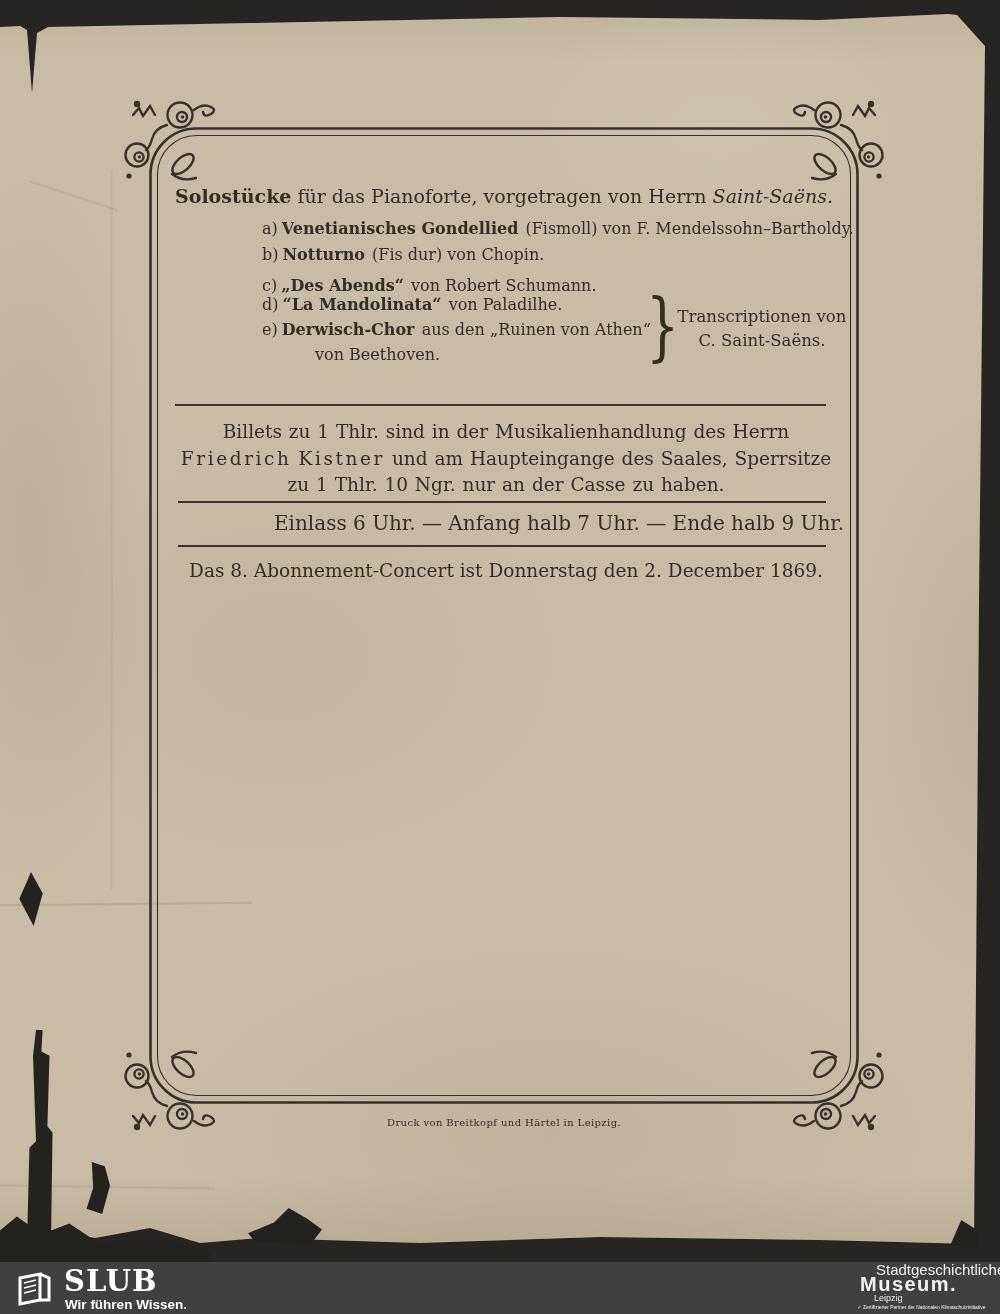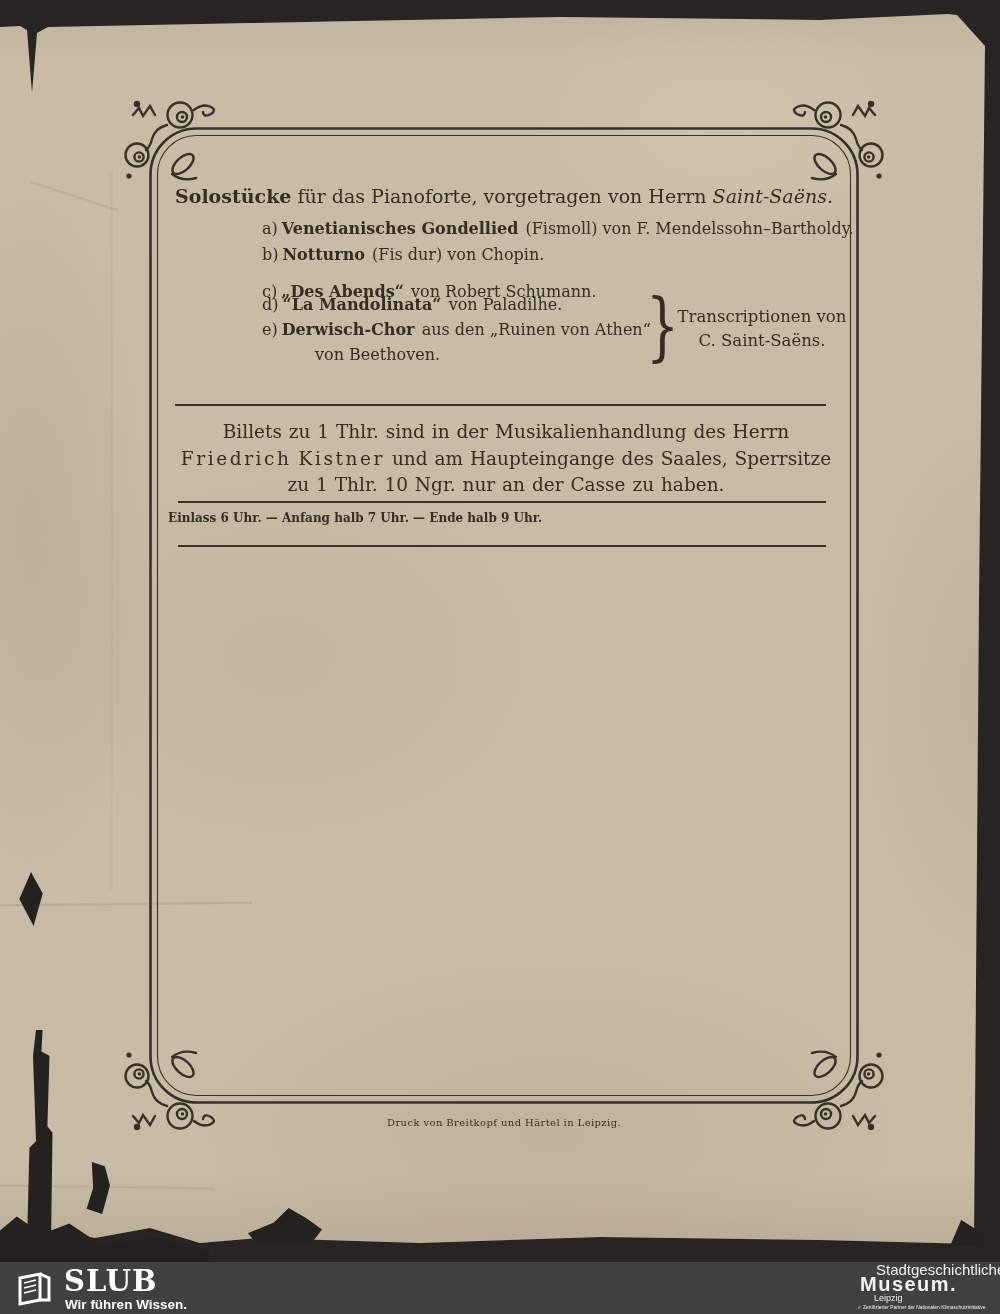--- a/index.html
+++ b/index.html
@@ -43,21 +43,21 @@
   .pi-title{font-weight:bold;margin-right:2px;text-align:center;}
   .prog-cont{left:315px;font-size:16px;}
   .brace{left:646px;top:289px;font-size:58px;line-height:58px;
          transform:scale(0.9,1.28);transform-origin:top left;font-weight:normal;}
   .transcription{left:664px;top:305px;width:196px;text-align:center;
                  font-size:16.5px;line-height:24px;white-space:normal;}
   .rule{position:absolute;height:2px;background:#3a332b;}
   .tickets{left:168px;top:419px;width:676px;text-align:center;
            font-size:18.5px;line-height:26.5px;white-space:normal;word-spacing:1px;}
   .spaced{letter-spacing:2.6px;}
-  .schedule{left:168px;top:511px;width:676px;text-align:left;font-size:12px;font-weight:bold;}
+  .schedule{left:168px;top:511px;width:676px;text-align:right;font-size:20px;font-weight:normal;}
   .next-concert{left:168px;top:560px;width:676px;text-align:center;font-size:18.5px;}
   .imprint{left:150px;top:1117px;width:708px;text-align:center;font-size:10px;letter-spacing:0.4px;}
 
   .footer-bar{position:absolute;left:0;top:1262px;width:1000px;height:52px;background:#404040;}
   .slub{position:absolute;left:14px;top:2px;height:48px;cursor:pointer;}
   .slub-word{position:absolute;left:50px;top:0px;color:#ffffff;font-family:"DejaVu Serif",serif;
              font-weight:bold;font-size:29px;letter-spacing:1px;}
   .slub-tag{position:absolute;left:51px;top:33px;color:#ffffff;font-family:"Liberation Sans",sans-serif;
             font-weight:bold;font-size:13.5px;}
   .museum{position:absolute;right:6px;top:2px;width:150px;color:#f2f2f2;
@@ -113,21 +113,21 @@
     </div>
 
     <div class="doc-text prog-item" style="top:219px">
       <span class="pi-label">a)</span><span class="pi-title">Venetianisches Gondellied</span>
       <span class="pi-rest">(Fismoll) von F. Mendelssohn–Bartholdy.</span>
     </div>
     <div class="doc-text prog-item" style="top:245px">
       <span class="pi-label">b)</span><span class="pi-title">Notturno</span>
       <span class="pi-rest">(Fis dur) von Chopin.</span>
     </div>
-    <div class="doc-text prog-item" style="top:282px">
+    <div class="doc-text prog-item" style="top:276px">
       <span class="pi-label">c)</span><span class="pi-title">„Des Abends“</span>
       <span class="pi-rest">von Robert Schumann.</span>
     </div>
     <div class="doc-text prog-item" style="top:295px">
       <span class="pi-label">d)</span><span class="pi-title">“La Mandolinata“</span>
       <span class="pi-rest">von Paladilhe.</span>
     </div>
     <div class="doc-text prog-item" style="top:320px">
       <span class="pi-label">e)</span><span class="pi-title">Derwisch-Chor</span>
       <span class="pi-rest">aus den „Ruinen von Athen“</span>
@@ -149,20 +149,21 @@
       <span>und am Haupteingange des Saales, Sperrsitze zu 1 Thlr. 10 Ngr.</span>
       <span>nur an der Casse zu haben.</span>
     </div>
 
     <div class="rule" style="left:178px;top:501px;width:648px;"></div>
 
     <div class="doc-text schedule">Einlass 6 Uhr. — Anfang halb 7 Uhr. — Ende halb 9 Uhr.</div>
 
     <div class="rule" style="left:178px;top:545px;width:648px;"></div>
 
+    <div class="doc-text next-concert">Das 8. Abonnement-Concert ist Donnerstag den 2. December 1869.</div>
 
     <div class="doc-text imprint">Druck von Breitkopf und Härtel in Leipzig.</div>
   </div>
 
   <div class="tear" style="left:18px;top:872px;width:26px;height:54px;clip-path:polygon(50% 0%,95% 40%,60% 100%,5% 50%);"></div>
   <div class="tear" style="left:24px;top:1030px;width:30px;height:214px;clip-path:polygon(40% 0%,62% 0%,58% 10%,85% 12%,78% 45%,95% 48%,90% 100%,10% 100%,18% 55%,40% 52%,30% 12%);"></div>
   <div class="tear" style="left:84px;top:1162px;width:26px;height:52px;clip-path:polygon(30% 0%,80% 8%,100% 45%,70% 100%,10% 90%,35% 50%);"></div>
   <div class="tear" style="left:248px;top:1208px;width:74px;height:36px;clip-path:polygon(55% 0%,80% 30%,100% 60%,85% 100%,10% 95%,0% 70%,35% 40%);"></div>
   <div class="tear" style="left:0px;top:1192px;width:210px;height:70px;clip-path:polygon(0% 55%,8% 35%,20% 60%,33% 45%,48% 75%,75% 65%,100% 85%,100% 100%,0% 100%);"></div>
   <div class="tear" style="left:950px;top:1220px;width:28px;height:26px;clip-path:polygon(40% 0%,100% 40%,100% 100%,0% 100%,20% 50%);"></div>

